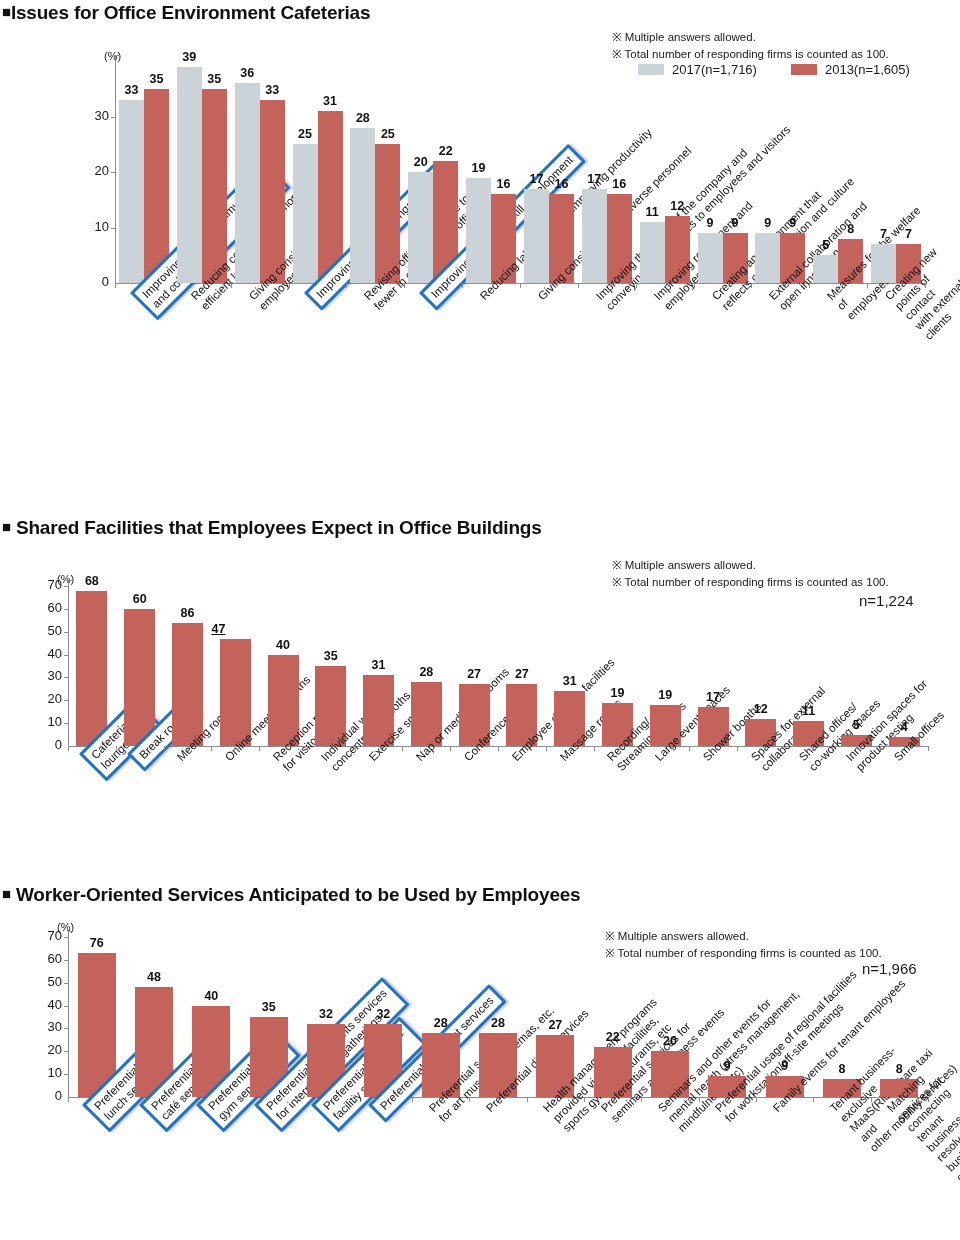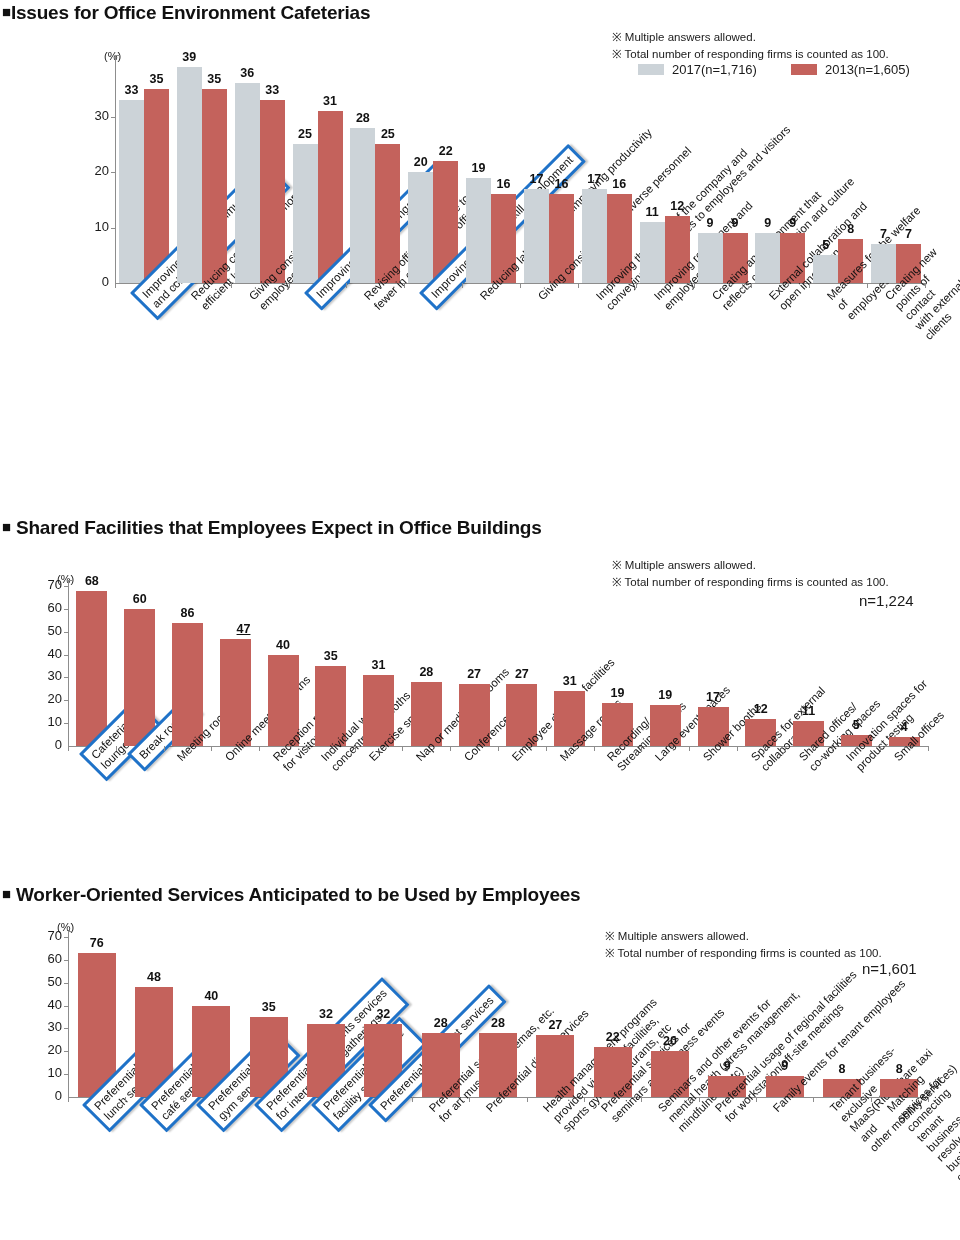--- a/index.html
+++ b/index.html
@@ -286,21 +286,21 @@
       <div class="xtick-mark" style="left: 115.778px; top: 746px; height: 5px;"></div>
       <div class="bar r" style="left: 124.167px; width: 31px; height: 137.143px; top: 608.857px; bottom: auto; background: rgb(196, 98, 92);"></div>
       <div class="bar-val" style="left: 116.167px; width: 47px; top: 591.857px;">60</div>
       <div class="xlab boxed" style="left: 126.667px; top: 754px;">Break rooms</div>
       <div class="xtick-mark" style="left: 163.556px; top: 746px; height: 5px;"></div>
       <div class="bar r" style="left: 171.944px; width: 31px; height: 123.429px; top: 622.571px; bottom: auto; background: rgb(196, 98, 92);"></div>
       <div class="bar-val" style="left: 163.944px; width: 47px; top: 605.571px;">86</div>
       <div class="xlab" style="left: 174.444px; top: 754px;">Meeting rooms</div>
       <div class="xtick-mark" style="left: 211.333px; top: 746px; height: 5px;"></div>
       <div class="bar r" style="left: 219.722px; width: 31px; height: 107.429px; top: 638.571px; bottom: auto; background: rgb(196, 98, 92);"></div>
-      <div class="bar-val" style="left: 220px; width: 47px; top: 621.571px; text-decoration: underline;">47</div>
+      <div class="bar-val" style="left: 195px; width: 47px; top: 621.571px; text-decoration: underline;">47</div>
       <div class="xlab" style="left: 222.222px; top: 754px;">Online meeting booths</div>
       <div class="xtick-mark" style="left: 259.111px; top: 746px; height: 5px;"></div>
       <div class="bar r" style="left: 267.5px; width: 31px; height: 91.4286px; top: 654.571px; bottom: auto; background: rgb(196, 98, 92);"></div>
       <div class="bar-val" style="left: 259.5px; width: 47px; top: 637.571px;">40</div>
       <div class="xlab" style="left: 270px; top: 754px;">Reception rooms
 for visitorss</div>
       <div class="xtick-mark" style="left: 306.889px; top: 746px; height: 5px;"></div>
       <div class="bar r" style="left: 315.278px; width: 31px; height: 80px; top: 666px; bottom: auto; background: rgb(196, 98, 92);"></div>
       <div class="bar-val" style="left: 307.278px; width: 47px; top: 649px;">35</div>
       <div class="xlab" style="left: 317.778px; top: 754px;">Individual work/
@@ -361,21 +361,21 @@
     </div>
 </div>
 
 <div class="section" id="sec3">
   <div class="sec-title" style="position:absolute; left:2px; top:884px;"><span class="bullet">■</span>&nbsp;<span>Worker-Oriented Services Anticipated to be Used by Employees</span></div>
 
   <div class="notes" style="left:605px; top:928px;">
     <div>※ Multiple answers allowed.</div>
     <div>※ Total number of responding firms is counted as 100.</div>
   </div>
-  <div class="nlabel" style="left:862px; top:960px;">n=1,601</div>
+  <div class="nlabel" style="left:862px; top:960px;">n=1,966</div>
 
   <div class="axis-unit" style="left:57px; top:921px;">(%)</div>
   <div class="plot" id="plot3" style="left: 0px; top: 0px; width: 960px; height: 0px;">
       <div class="yaxis-line" style="left: 68px; top: 931px; height: 166px;"></div>
       <div class="ytick-mark" style="left: 68px; top: 931px; width: 5px;"></div>
       <div class="xaxis-line" style="left: 68px; top: 1097px; width: 860px;"></div>
       <div class="ytick" style="left: 34px; top: 1088px; width: 28px;">0</div>
       <div class="ytick" style="left: 34px; top: 1065.14px; width: 28px;">10</div>
       <div class="ytick-mark" style="left: 64px; top: 1074.14px;"></div>
       <div class="ytick" style="left: 34px; top: 1042.29px; width: 28px;">20</div>

